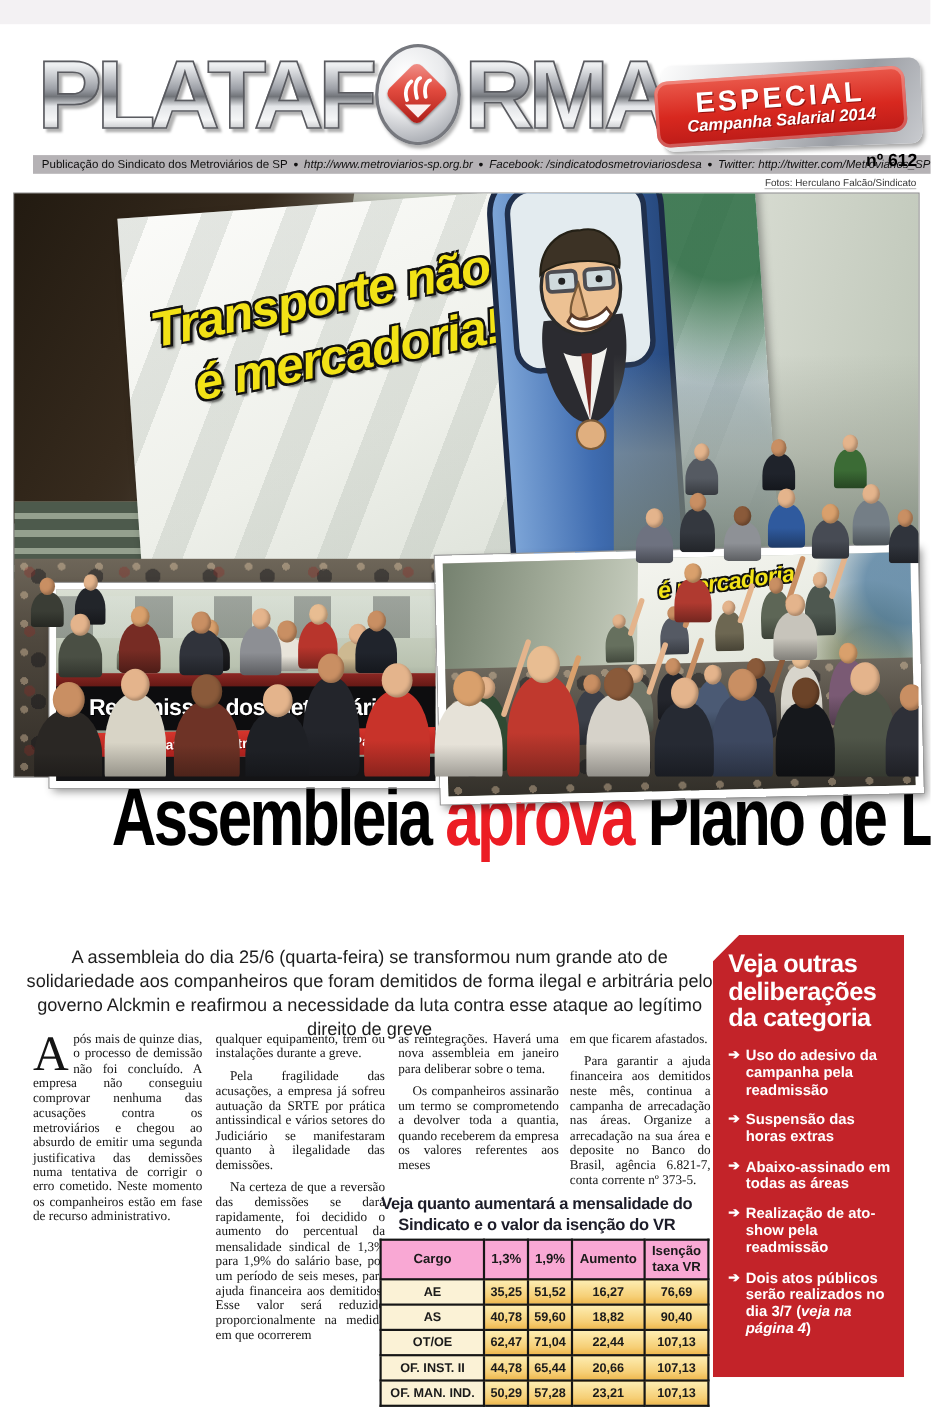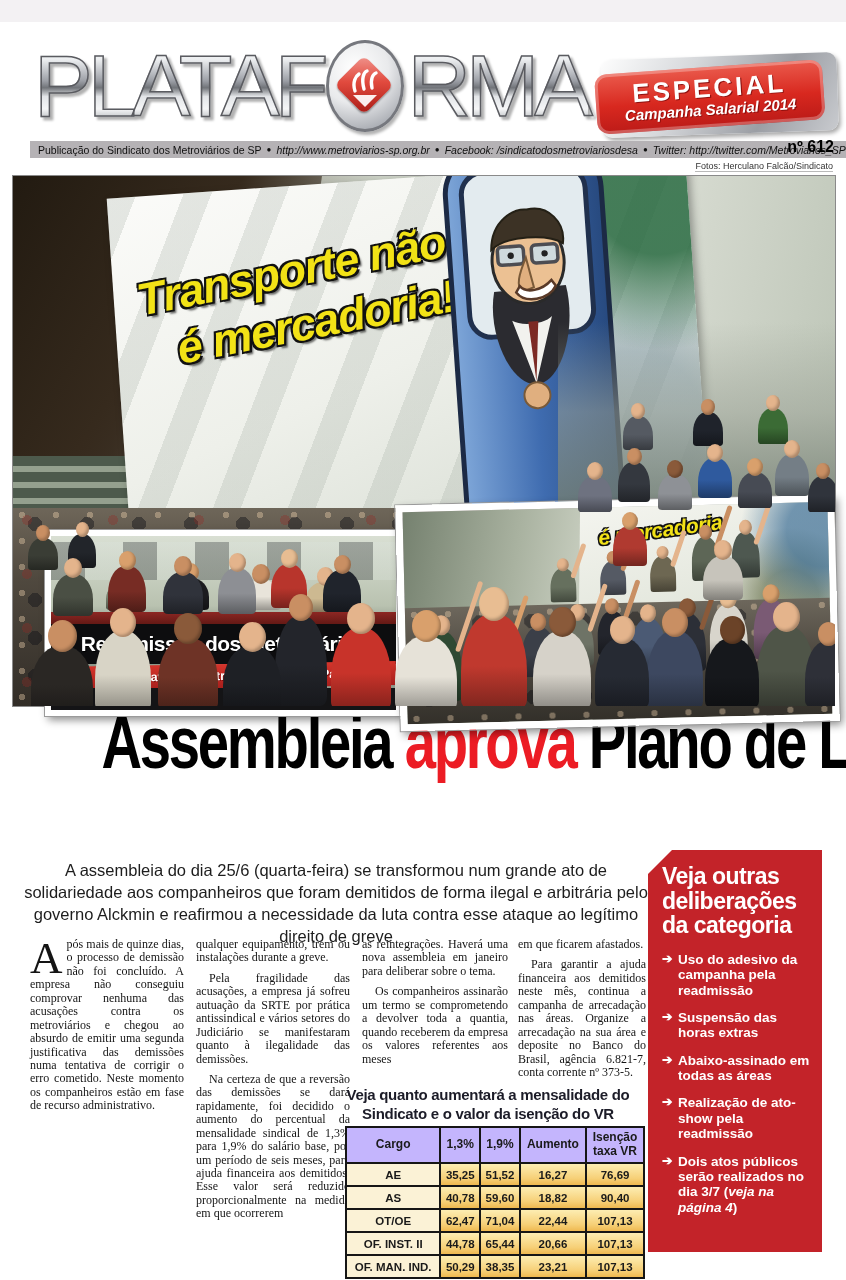--- a/index.html
+++ b/index.html
@@ -2,21 +2,21 @@
 <html><head>
 <meta charset="utf-8">
 <style>
   html,body{margin:0;padding:0;}
   body{width:846px;height:1280px;background:#fff;font-family:"Liberation Sans",sans-serif;position:relative;overflow:hidden;}
   .page{position:absolute;left:0;top:0;width:846px;height:1280px;background:#fff;}
   .topstrip{position:absolute;left:0;top:0;width:846px;height:22px;background:#f3f1f3;}
 
   
   .masthead{position:absolute;left:34px;top:30px;height:112px;display:flex;align-items:center;}
-  .mast-title{font-weight:normal;font-size:88px;letter-spacing:-5px;line-height:1;
+  .mast-title{font-weight:bold;font-size:88px;letter-spacing:-5px;line-height:1;
     background:linear-gradient(180deg,#ffffff 0%,#eceef0 20%,#9da0a7 44%,#717479 52%,#e3e5e8 62%,#f5f6f7 76%,#84878d 100%);
     -webkit-background-clip:text;background-clip:text;color:transparent;-webkit-text-fill-color:transparent;
     -webkit-text-stroke:1.5px #5a5b60;filter:drop-shadow(3px 3px 1px rgba(0,0,0,0.30));}
   .logo-o{position:relative;width:72px;height:86px;margin:0 3px;border-radius:50%;
     background:radial-gradient(circle at 35% 30%,#ffffff 0%,#e9eaec 45%,#aeb1b7 80%,#8b8e94 100%);
     border:3px solid #76787e;box-shadow:2px 3px 3px rgba(0,0,0,0.3);flex:0 0 auto;}
   .logo-diamond{position:absolute;left:14px;top:21px;width:42px;height:42px;transform:rotate(45deg);border-radius:7px;
     background:linear-gradient(135deg,#f1968f 0%,#e14a3e 45%,#a81a15 100%);box-shadow:1px 1px 2px rgba(0,0,0,0.4);}
   .logo-hand{position:absolute;left:10px;top:14px;width:52px;height:56px;}
 
@@ -113,21 +113,21 @@
   .c2{left:196px;width:154px;}
   .c3{left:362px;width:146px;}
   .c4{left:518px;width:128px;}
   .dropcap{float:left;font-size:45px;line-height:0.82;padding:2px 4px 0 0;font-family:"Liberation Serif",serif;}
 
   
   .tbl-title{position:absolute;left:334px;top:1086px;width:308px;text-align:center;font-weight:bold;font-size:15px;
     line-height:1.25;color:#1c1c28;letter-spacing:-0.3px;}
   table.vr{position:absolute;left:345px;top:1126px;width:300px;border-collapse:collapse;font-size:11.5px;font-weight:bold;color:#1a1a1a;}
   table.vr td,table.vr th{border:2px solid #161616;text-align:center;padding:1px 2px;}
-  table.vr th{background:#c4b5fd;height:32px;font-size:12px;white-space:pre-line;line-height:1.15;}
+  table.vr th{background:#f9a8d4;height:32px;font-size:12px;white-space:pre-line;line-height:1.15;}
   table.vr td{height:19px;background:linear-gradient(180deg,#fdedb2 0%,#f6cf76 70%,#efb950 100%);}
   table.vr td.cargo{background:#fbf2d6;}
 
   
   .sidebar{position:absolute;left:648px;top:850px;width:174px;height:402px;background:#c32329;
     clip-path:polygon(24px 0,100% 0,100% 100%,0 100%,0 24px);padding:14px 10px 0 14px;box-sizing:border-box;}
   .sb-title{color:#fff;font-weight:bold;font-size:23px;line-height:1.07;margin-bottom:14px;letter-spacing:-0.5px;}
   .sb-item{position:relative;color:#fff;font-weight:bold;font-size:13.5px;line-height:1.14;padding-left:16px;margin-bottom:12px;}
   .sb-item .arrow{position:absolute;left:0;top:0;font-size:12.5px;}
   .sb-item i{font-style:italic;}
@@ -459,21 +459,21 @@
         <tr>
           <td class="cargo">OF. INST. II</td>
           <td>44,78</td>
           <td>65,44</td>
           <td>20,66</td>
           <td>107,13</td>
         </tr>
         <tr>
           <td class="cargo">OF. MAN. IND.</td>
           <td>50,29</td>
-          <td>38,35</td>
+          <td>57,28</td>
           <td>23,21</td>
           <td>107,13</td>
         </tr>
       </tbody>
   </table>
 
   <div class="sidebar">
     <div class="sb-title">Veja outras deliberações da categoria</div>
     <div id="sbItems">
         <div class="sb-item"><span class="arrow">➔</span>Uso do adesivo da campanha pela readmissão</div>

